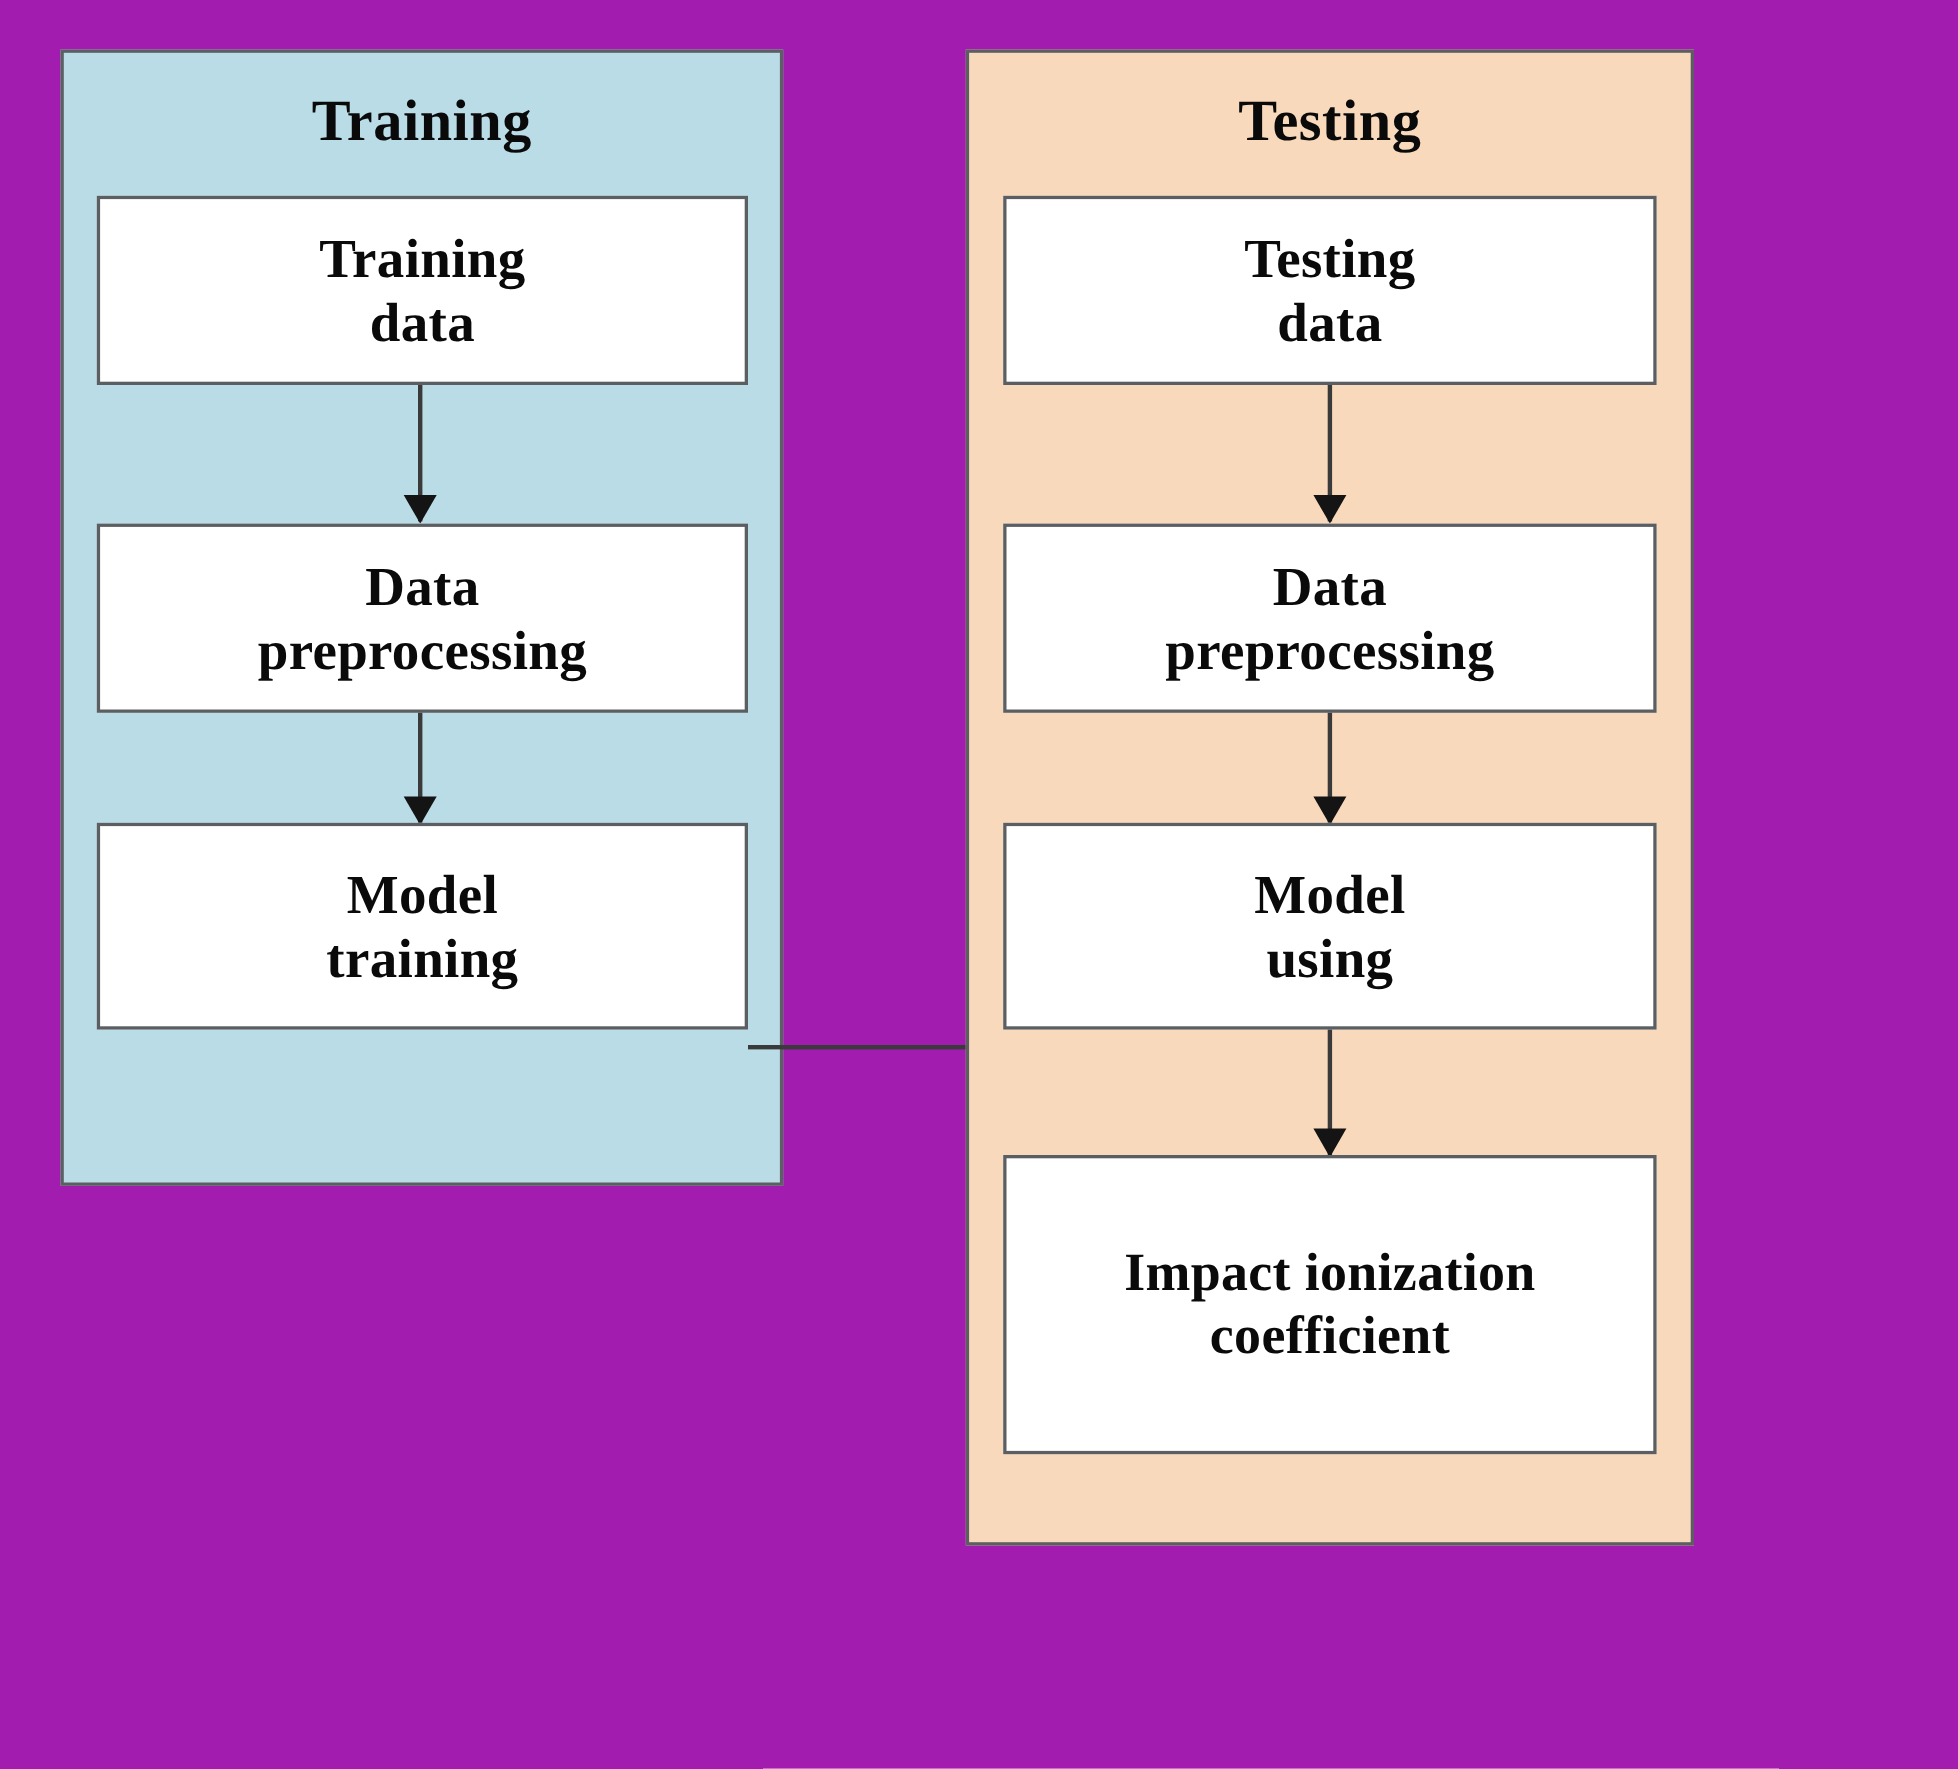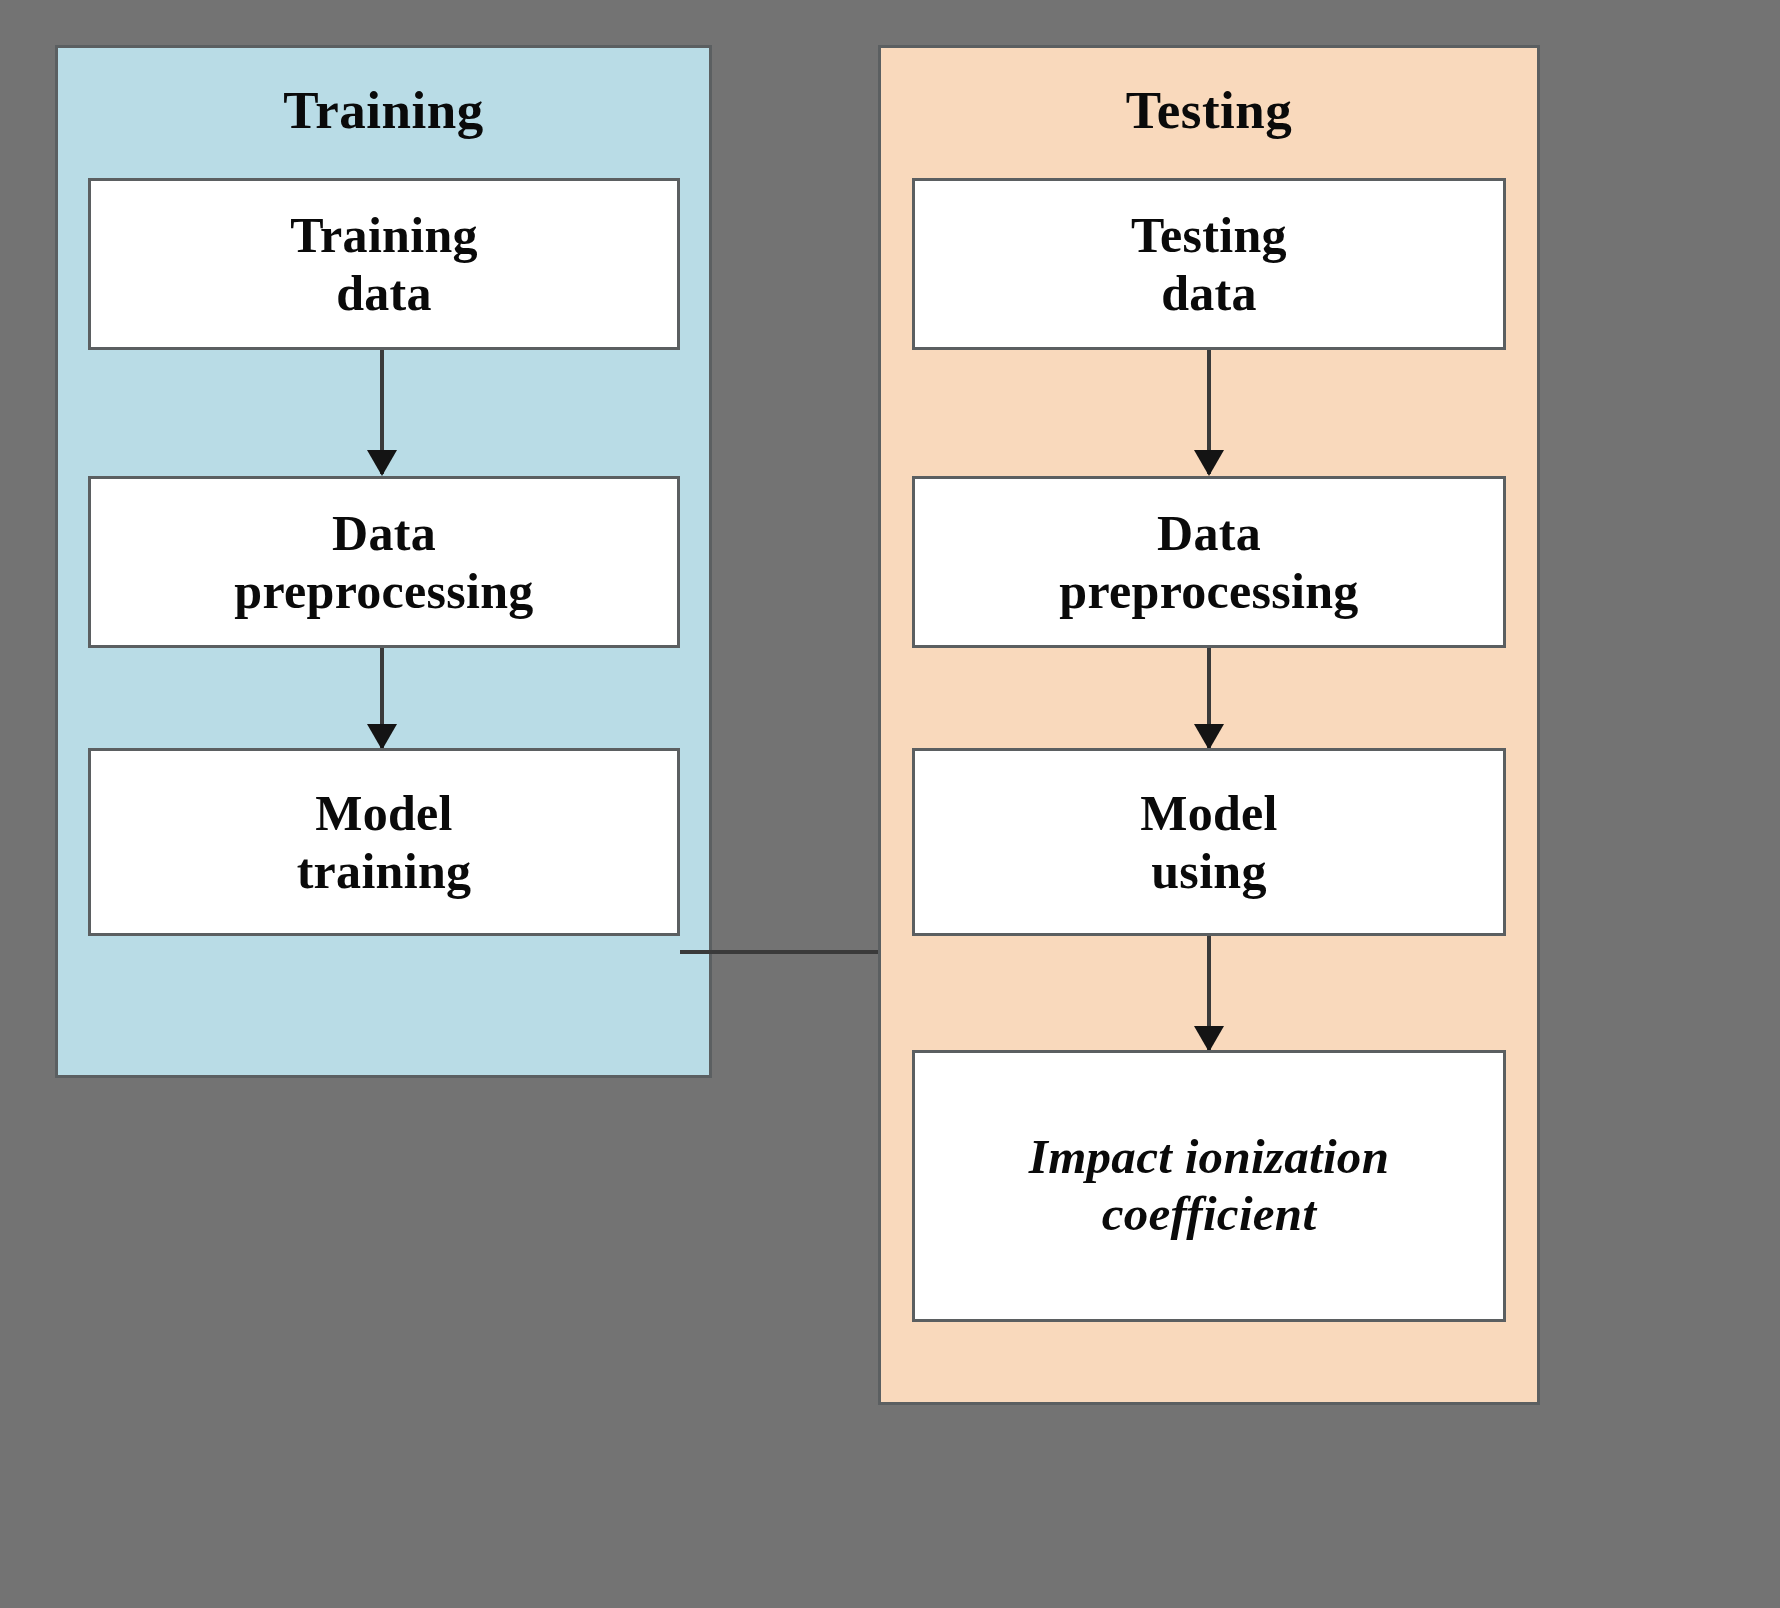--- a/index.html
+++ b/index.html
@@ -7,21 +7,21 @@
     padding: 0;
     background: #ffffff;
   }
   body {
     font-family: "Liberation Serif", "DejaVu Serif", serif;
   }
   #canvas {
     position: relative;
     width: 1780px;
     height: 1608px;
-    background: #737373;
+    background: #a21caf;
     overflow: hidden;
   }
   .panel {
     position: absolute;
     box-sizing: border-box;
     border: 3px solid #5b5f61;
   }
   .panel-title {
     position: absolute;
     left: 0;
@@ -45,21 +45,20 @@
   .node-label {
     font-weight: bold;
     font-size: 50px;
     line-height: 1.16;
     color: #0a0a0a;
     white-space: pre-line;
     letter-spacing: 0.3px;
   }
   .node-label.wide {
     font-size: 49px;
-    font-style: italic;
   }
   .arrow-v {
     position: absolute;
     width: 0;
   }
   .arrow-v .shaft {
     position: absolute;
     left: -2px;
     top: 0;
     width: 4px;

